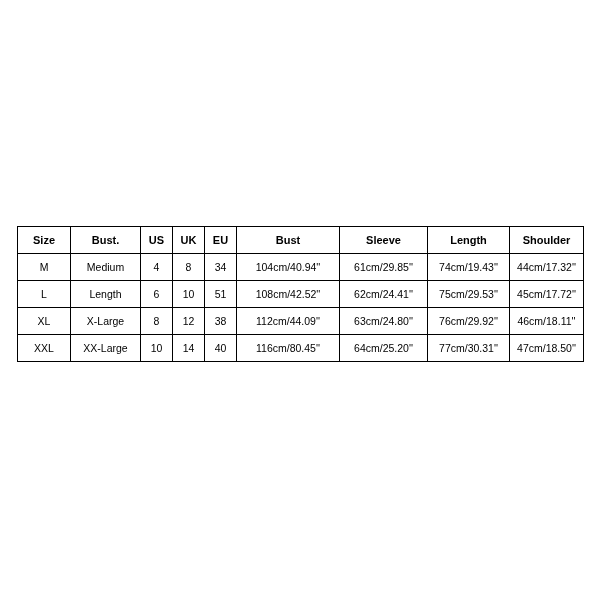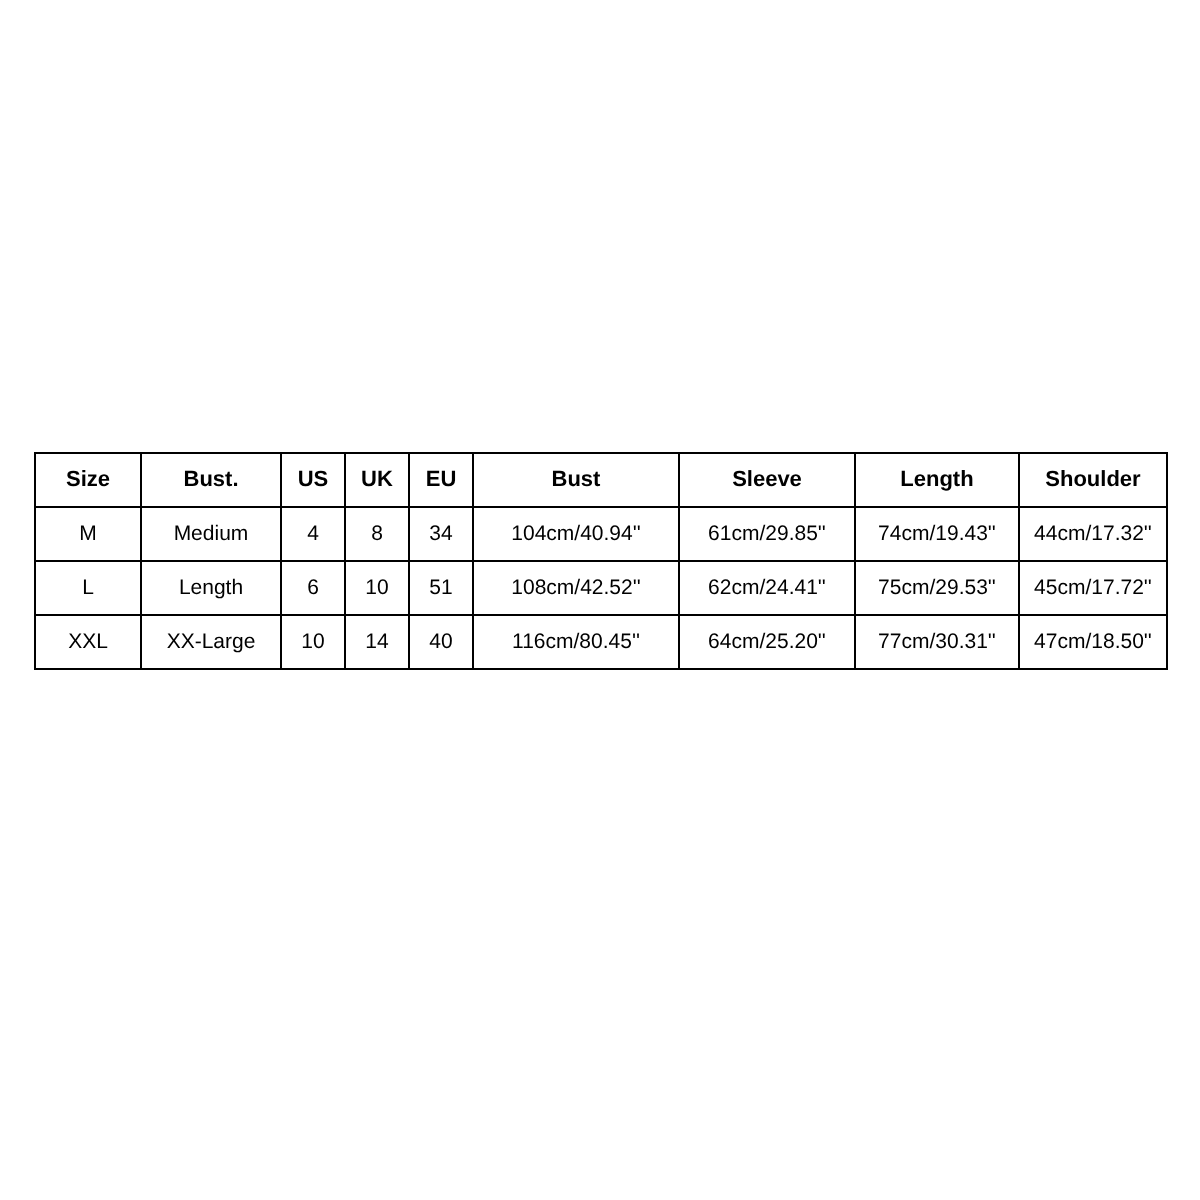--- a/index.html
+++ b/index.html
@@ -104,20 +104,31 @@
           <td>Length</td>
           <td>6</td>
           <td>10</td>
           <td>51</td>
           <td>108cm/42.52''</td>
           <td>62cm/24.41''</td>
           <td>75cm/29.53''</td>
           <td>45cm/17.72''</td>
         </tr>
         <tr>
+          <td>XL</td>
+          <td>X-Large</td>
+          <td>8</td>
+          <td>12</td>
+          <td>38</td>
+          <td>112cm/44.09''</td>
+          <td>63cm/24.80''</td>
+          <td>76cm/29.92''</td>
+          <td>46cm/18.11''</td>
+        </tr>
+        <tr>
           <td>XXL</td>
           <td>XX-Large</td>
           <td>10</td>
           <td>14</td>
           <td>40</td>
           <td>116cm/80.45''</td>
           <td>64cm/25.20''</td>
           <td>77cm/30.31''</td>
           <td>47cm/18.50''</td>
         </tr>

